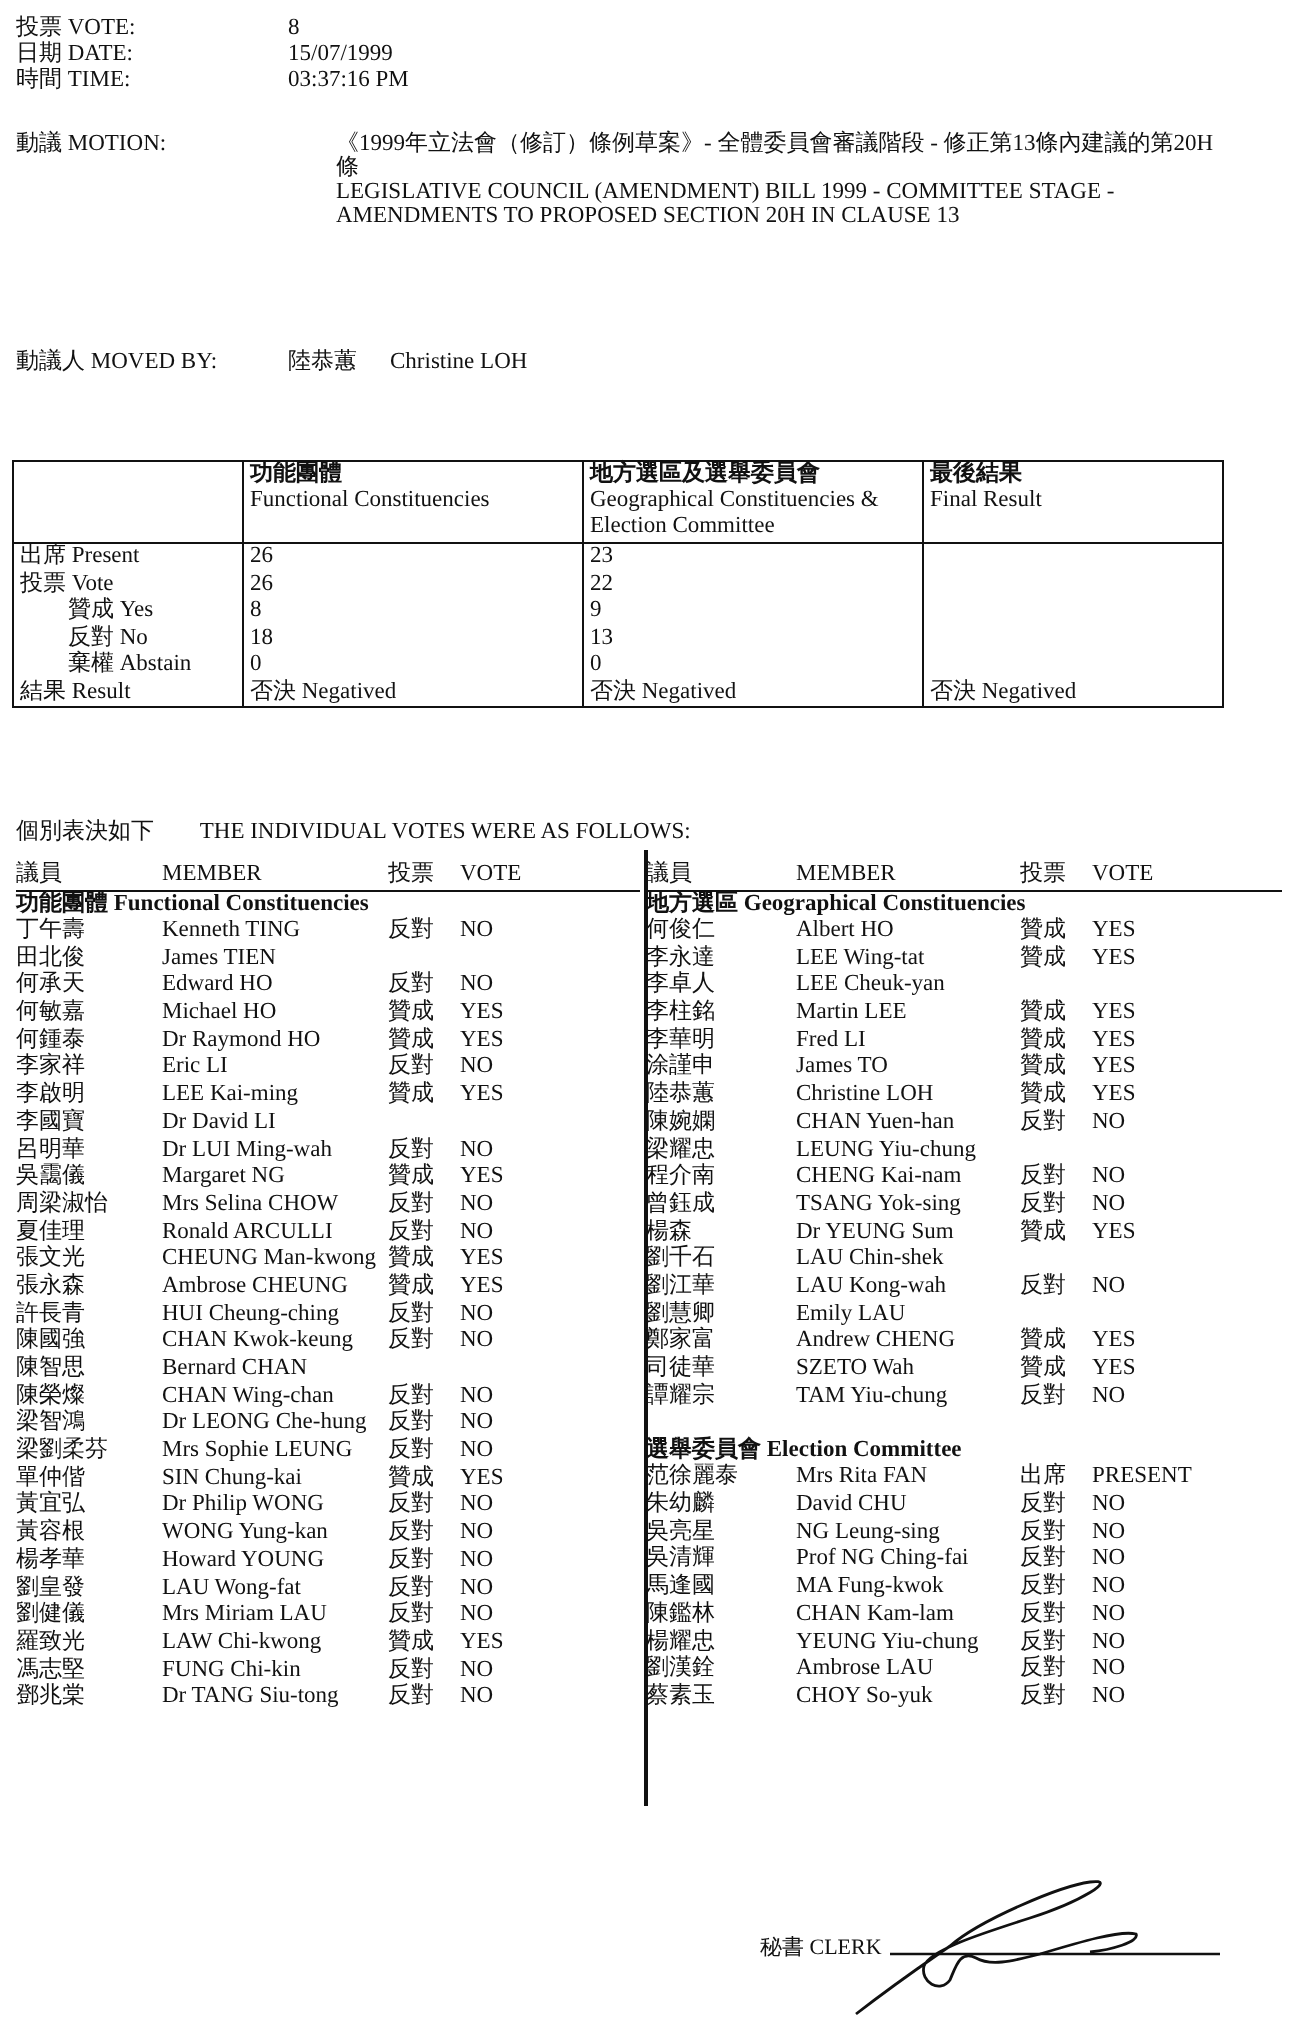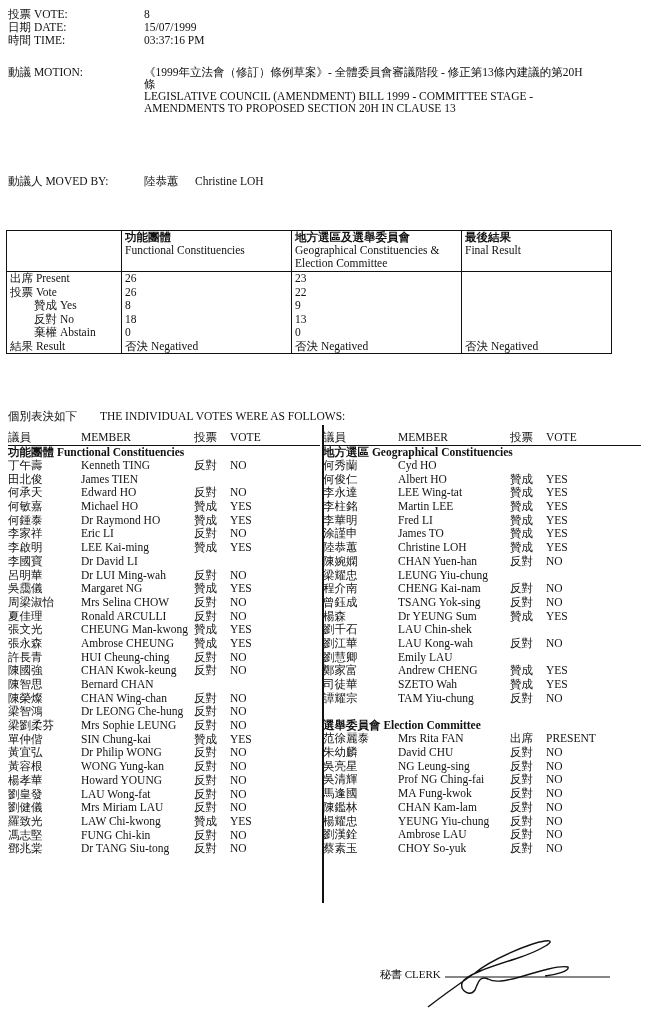--- a/index.html
+++ b/index.html
@@ -8,21 +8,21 @@
     font-family: "Liberation Serif", "DejaVu Serif", serif;
     color: #111; font-size: 11.5px; line-height: 1.15;
   }
   .hdr-row { position: absolute; left: 8px; height: 13px; }
   .hdr-label { position: absolute; left: 0; white-space: nowrap; }
   .hdr-value { position: absolute; left: 136px; white-space: nowrap; }
 
   .motion { position: absolute; left: 8px; top: 66px; width: 630px; }
   .motion .lbl { position: absolute; left: 0; top: 0; white-space: nowrap; }
   .motion .val { position: absolute; left: 136px; top: 0; width: 490px; }
-  .motion .val div { line-height: 12px; }
+  .motion .val div { line-height: 12px; margin-left: 24px; }
 
   .mover { position: absolute; left: 8px; top: 175px; white-space: nowrap; }
   .mover .lbl { position: absolute; left: 0; }
   .mover .zh { position: absolute; left: 136px; }
   .mover .en { position: absolute; left: 187px; }
 
   table.summary {
     position: absolute; left: 6px; top: 230px; width: 606px;
     border-collapse: collapse; border: 1.5px solid #111;
     font-size: 11.5px;
@@ -338,36 +338,36 @@
 <div class="col right" id="right-col">
   <div class="col-head">
     <span class="c-zh">議員</span>
     <span class="c-en">MEMBER</span>
     <span class="c-vzh">投票</span>
     <span class="c-ven">VOTE</span>
   </div>
   <div class="section-title">地方選區 Geographical Constituencies</div>
   <div id="gc-rows">
       <div class="row">
-        <span class="c-zh">何秀蘭</span>
-        <span class="c-en">Cyd HO</span>
-        <span class="c-vzh"></span>
-        <span class="c-ven"></span>
-      </div>
-      <div class="row">
         <span class="c-zh">何俊仁</span>
         <span class="c-en">Albert HO</span>
         <span class="c-vzh">贊成</span>
         <span class="c-ven">YES</span>
       </div>
       <div class="row">
         <span class="c-zh">李永達</span>
         <span class="c-en">LEE Wing-tat</span>
         <span class="c-vzh">贊成</span>
         <span class="c-ven">YES</span>
+      </div>
+      <div class="row">
+        <span class="c-zh">李卓人</span>
+        <span class="c-en">LEE Cheuk-yan</span>
+        <span class="c-vzh"></span>
+        <span class="c-ven"></span>
       </div>
       <div class="row">
         <span class="c-zh">李柱銘</span>
         <span class="c-en">Martin LEE</span>
         <span class="c-vzh">贊成</span>
         <span class="c-ven">YES</span>
       </div>
       <div class="row">
         <span class="c-zh">李華明</span>
         <span class="c-en">Fred LI</span>

